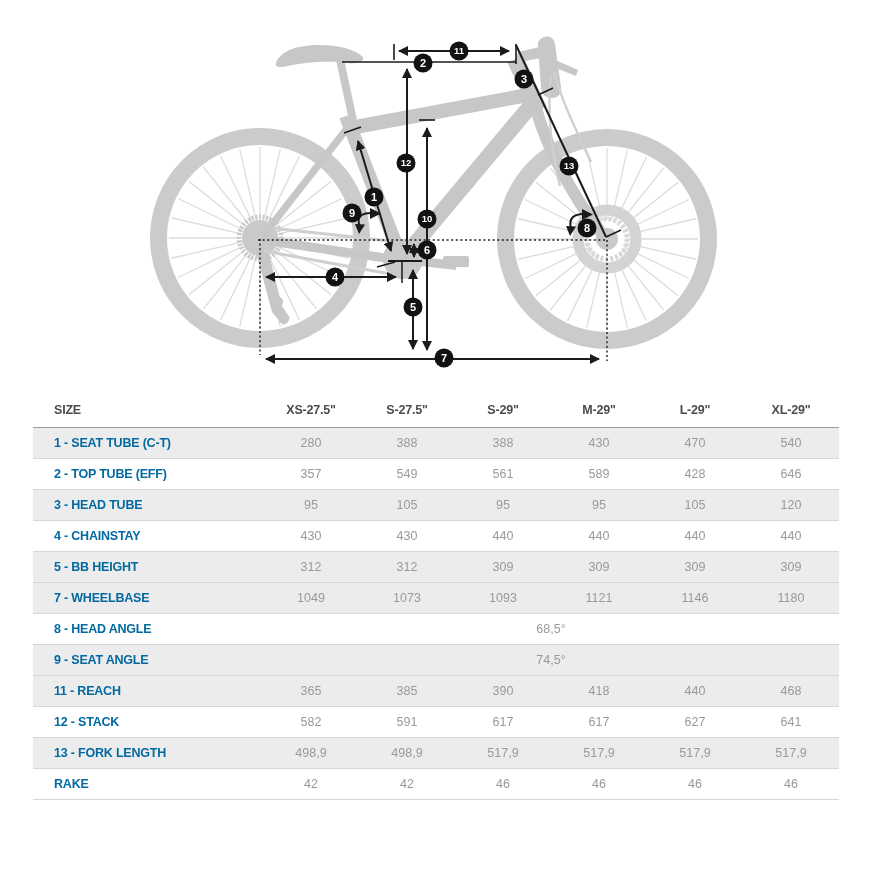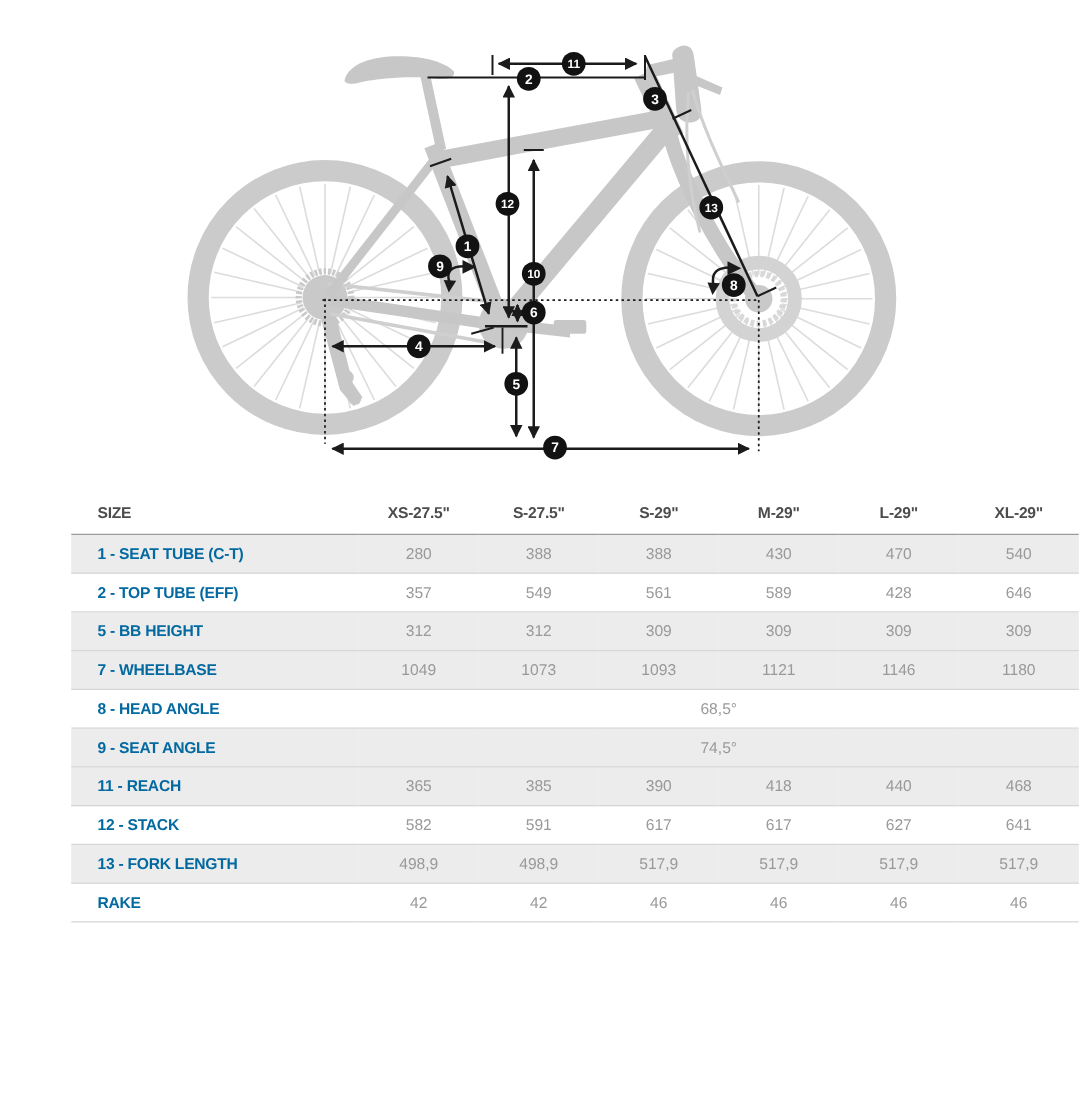--- a/index.html
+++ b/index.html
@@ -1,19 +1,19 @@
 <!DOCTYPE html>
 <html><head>
 <meta charset="utf-8">
 <style>
   html,body{margin:0;padding:0;background:#fff;}
   body{width:873px;height:874px;font-family:"Liberation Sans",sans-serif;overflow:hidden;}
   .diagram-wrap{width:873px;height:392px;position:relative;}
   .diagram-wrap svg{display:block;}
-  .table-wrap{padding:0 34px 0 33px;margin-left:24px;}
+  .table-wrap{padding:0 34px 0 33px;}
   table.geo{width:806px;border-collapse:collapse;table-layout:fixed;}
   table.geo col.c-label{width:230px;}
   table.geo col.c-val{width:96px;}
   table.geo thead th{height:33px;border-bottom:1px solid #9b9b9b;color:#4c4c4c;
     font-size:12.5px;font-weight:bold;text-align:center;letter-spacing:-0.2px;vertical-align:middle;}
   table.geo thead th.lbl{text-align:left;padding-left:21px;}
   table.geo tbody td{height:28px;border-bottom:1px solid #d6d6d6;font-size:12.5px;vertical-align:middle;}
   table.geo tbody td.lbl{color:#0369a1;font-weight:bold;padding-left:21px;letter-spacing:-0.2px;}
   table.geo tbody td.val{color:#999999;text-align:center;}
   table.geo tbody tr.alt{background:#ececec;}
@@ -264,20 +264,38 @@
         <tr>
           <td class="lbl">2 - TOP TUBE (EFF)</td>
           <td class="val">357</td>
           <td class="val">549</td>
           <td class="val">561</td>
           <td class="val">589</td>
           <td class="val">428</td>
           <td class="val">646</td>
         </tr>
         <tr class="alt">
+          <td class="lbl">3 - HEAD TUBE</td>
+          <td class="val">95</td>
+          <td class="val">105</td>
+          <td class="val">95</td>
+          <td class="val">95</td>
+          <td class="val">105</td>
+          <td class="val">120</td>
+        </tr>
+        <tr>
+          <td class="lbl">4 - CHAINSTAY</td>
+          <td class="val">430</td>
+          <td class="val">430</td>
+          <td class="val">440</td>
+          <td class="val">440</td>
+          <td class="val">440</td>
+          <td class="val">440</td>
+        </tr>
+        <tr class="alt">
           <td class="lbl">5 - BB HEIGHT</td>
           <td class="val">312</td>
           <td class="val">312</td>
           <td class="val">309</td>
           <td class="val">309</td>
           <td class="val">309</td>
           <td class="val">309</td>
         </tr>
         <tr class="alt">
           <td class="lbl">7 - WHEELBASE</td>

